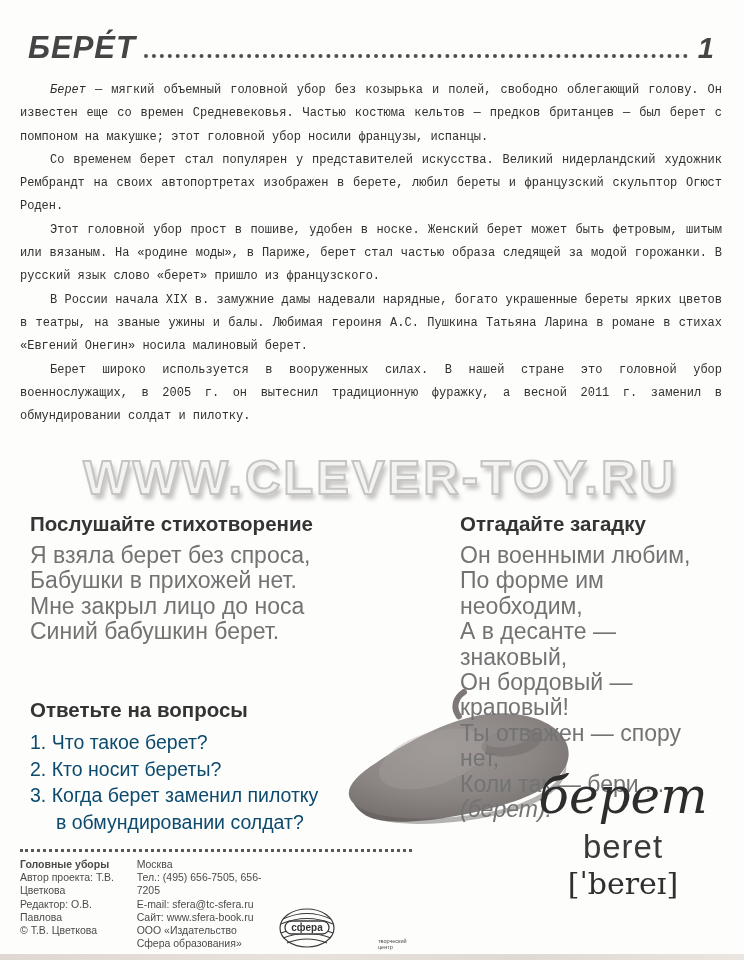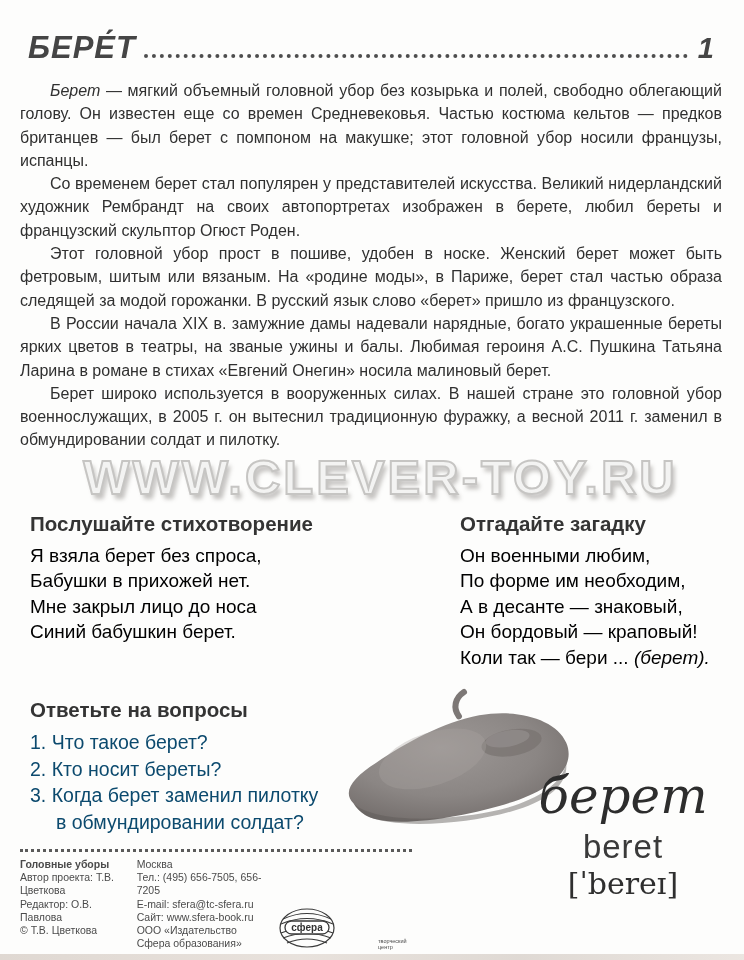--- a/index.html
+++ b/index.html
@@ -15,40 +15,40 @@
   .hdr .title {
     font-style:italic; font-weight:bold; font-size:31px; letter-spacing:1px;
     color:#454545; line-height:1;
   }
   .hdr .leader {
     flex:1; border-bottom:4px dotted #4e4e4e; margin:0 10px 5px 8px; height:1px;
   }
   .hdr .pagenum { font-style:italic; font-weight:bold; font-size:29px; color:#454545; line-height:1; }
 
   
-  .bodytext { position:relative; z-index:2; font-size:16px; line-height:23.3px; text-align:justify; color:#303030;}
+  .bodytext { position:relative; z-index:2; font-size:12px; line-height:23.3px; text-align:justify; color:#303030;font-family:Liberation Mono, monospace;}
   .bodytext p { margin:0; text-indent:30px; }
   .bodytext .lead { font-style:italic; }
 
   
   .watermark {
     position:absolute; left:17px; right:0; top:449px; z-index:1;
     text-align:center; white-space:nowrap;
     font-weight:800; font-size:49px; letter-spacing:3px;
     color:#f3f3f2; -webkit-text-stroke:2px #c6c5c3;
     text-shadow:3px 5px 4px rgba(110,105,100,0.40);
     pointer-events:none;
   }
 
   
   .cols { position:absolute; top:512px; left:30px; width:692px; display:flex; z-index:2; }
   .col-poem { width:410px; }
   .col-riddle { width:262px; margin-left:20px; }
   .sec-head { font-weight:bold; font-size:20.5px; color:#343434; margin-bottom:7px; }
-  .vline { font-size:19px; line-height:25.4px; color:#000000; }
+  .vline { font-size:23px; line-height:25.4px; color:#737373; }
   .poem-author { font-style:italic; font-size:19.5px; line-height:25.4px; padding-left:118px; color:#303030;}
   .answer { font-style:italic; }
 
   
   .questions { position:absolute; top:698px; left:30px; width:345px; z-index:2; }
   .q-line { font-size:19.5px; line-height:26.6px; color:#0c4a6e; }
   .q-wrap { padding-left:26px; }
 
   
   .beret-wrap { position:absolute; top:686px; left:338px; width:256px; height:160px; z-index:1; }
@@ -112,20 +112,21 @@
       <div class="vline">Бабушки в прихожей нет.</div>
       <div class="vline">Мне закрыл лицо до носа</div>
       <div class="vline">Синий бабушкин берет.</div>
     </div>
     <div class="col-riddle">
       <div class="sec-head">Отгадайте загадку</div>
       <div class="vline">Он военными любим,</div>
       <div class="vline">По форме им необходим,</div>
       <div class="vline">А в десанте — знаковый,</div>
       <div class="vline">Он бордовый — краповый!</div>
+      <div class="vline">Ты отважен — спору нет,</div>
       <div class="vline"><span>Коли так — бери ... </span><span class="answer">(берет).</span></div>
     </div>
   </div>
 
   <div class="questions">
     <div class="sec-head">Ответьте на вопросы</div>
     <div class="q-line">1. Что такое берет?</div>
     <div class="q-line">2. Кто носит береты?</div>
     <div class="q-line">3. Когда берет заменил пилотку</div>
     <div class="q-line q-wrap">в обмундировании солдат?</div>

